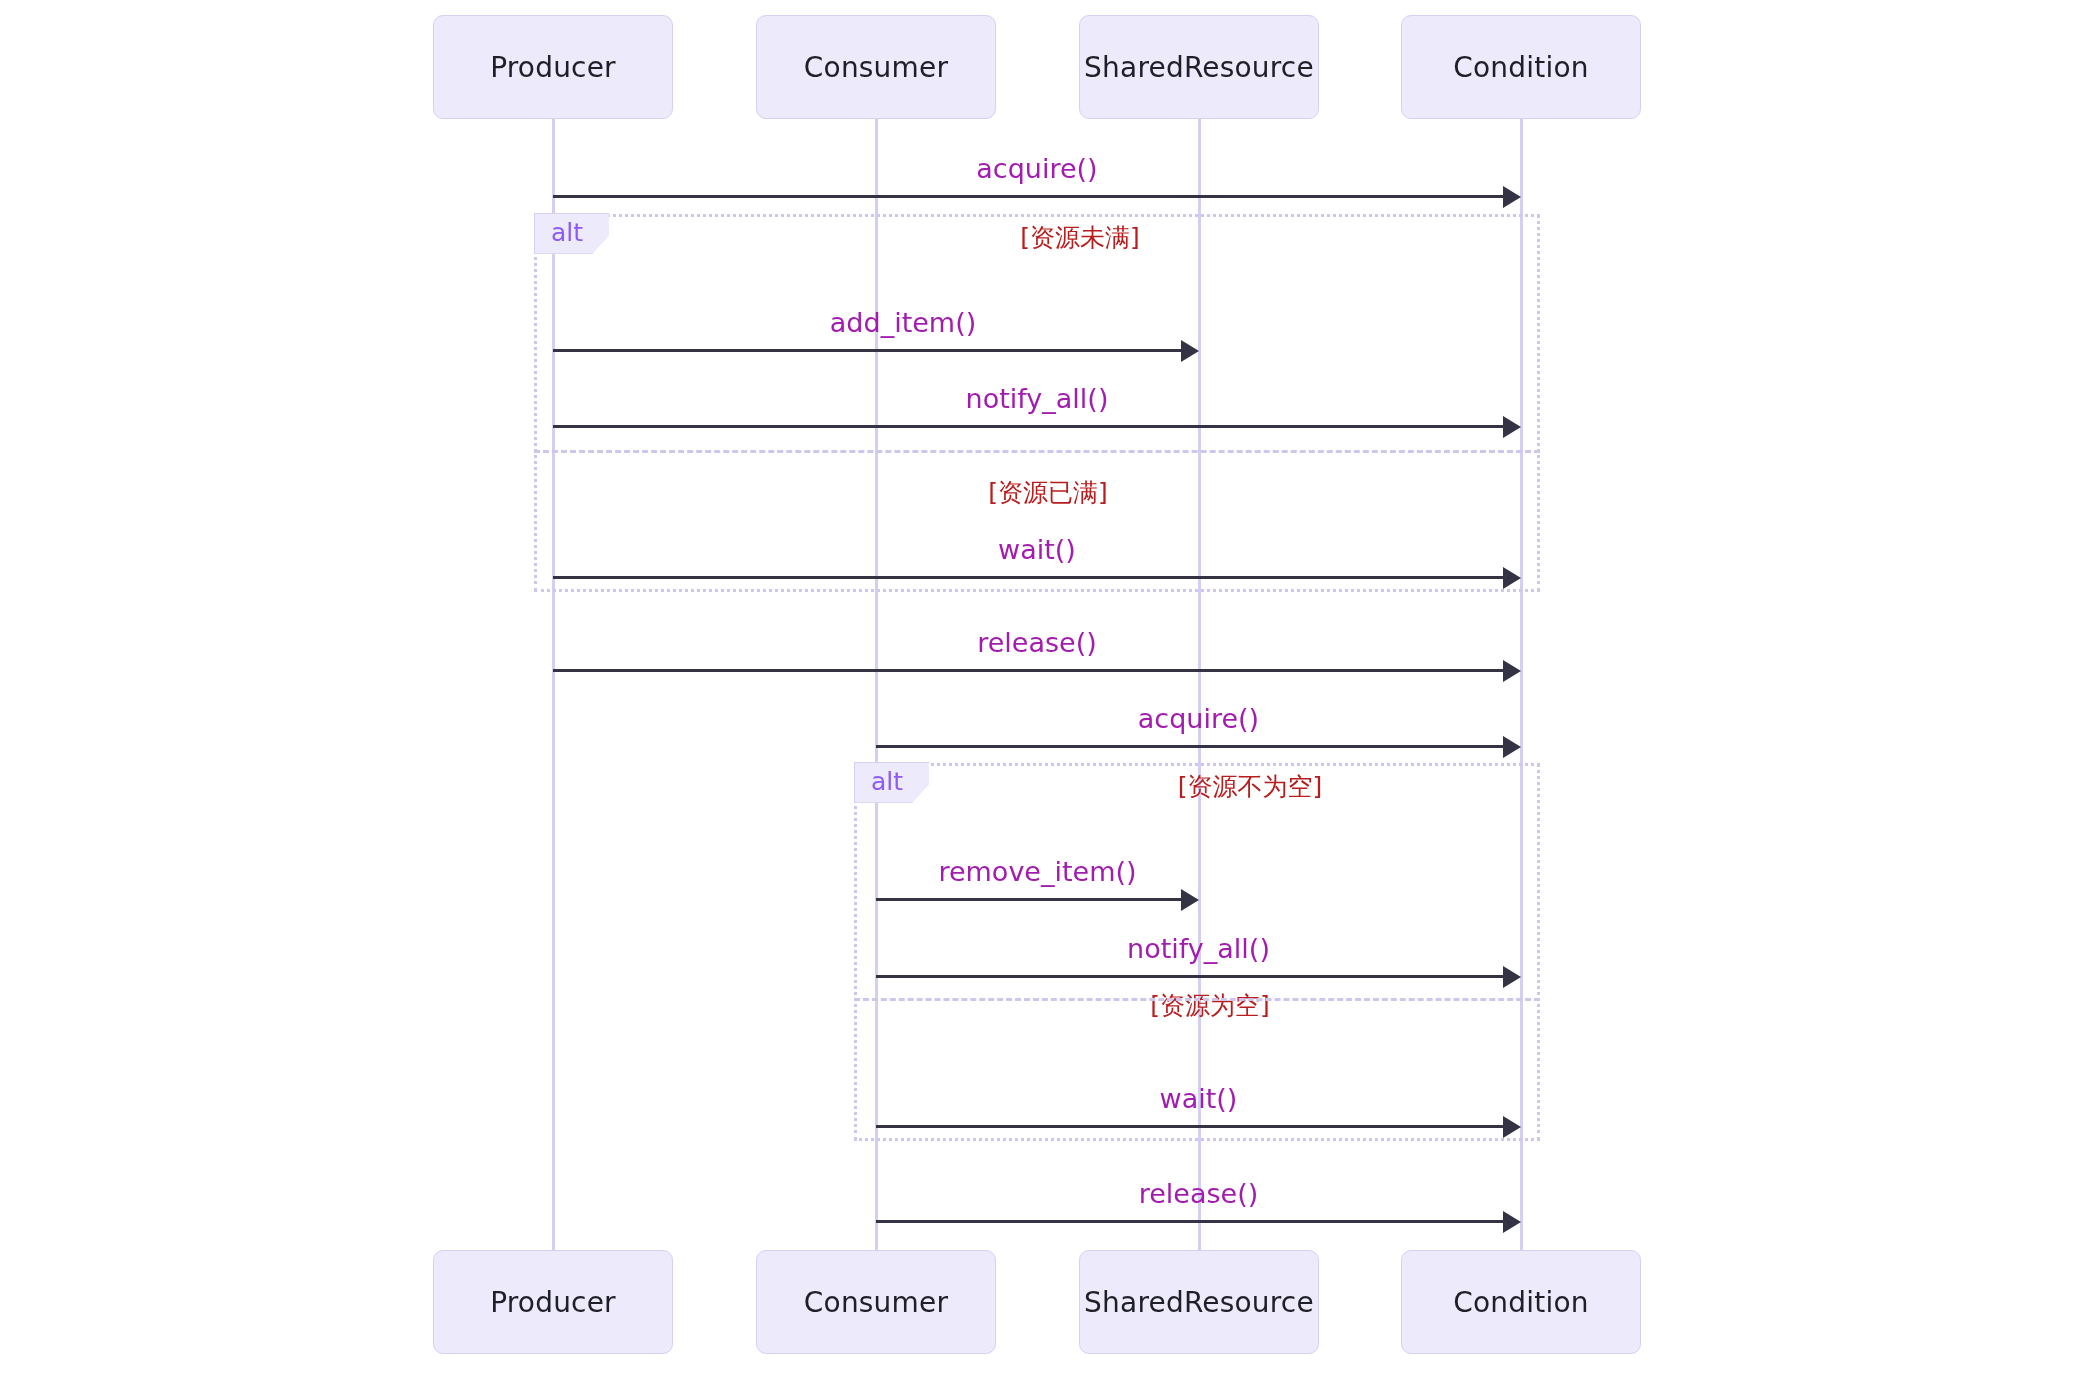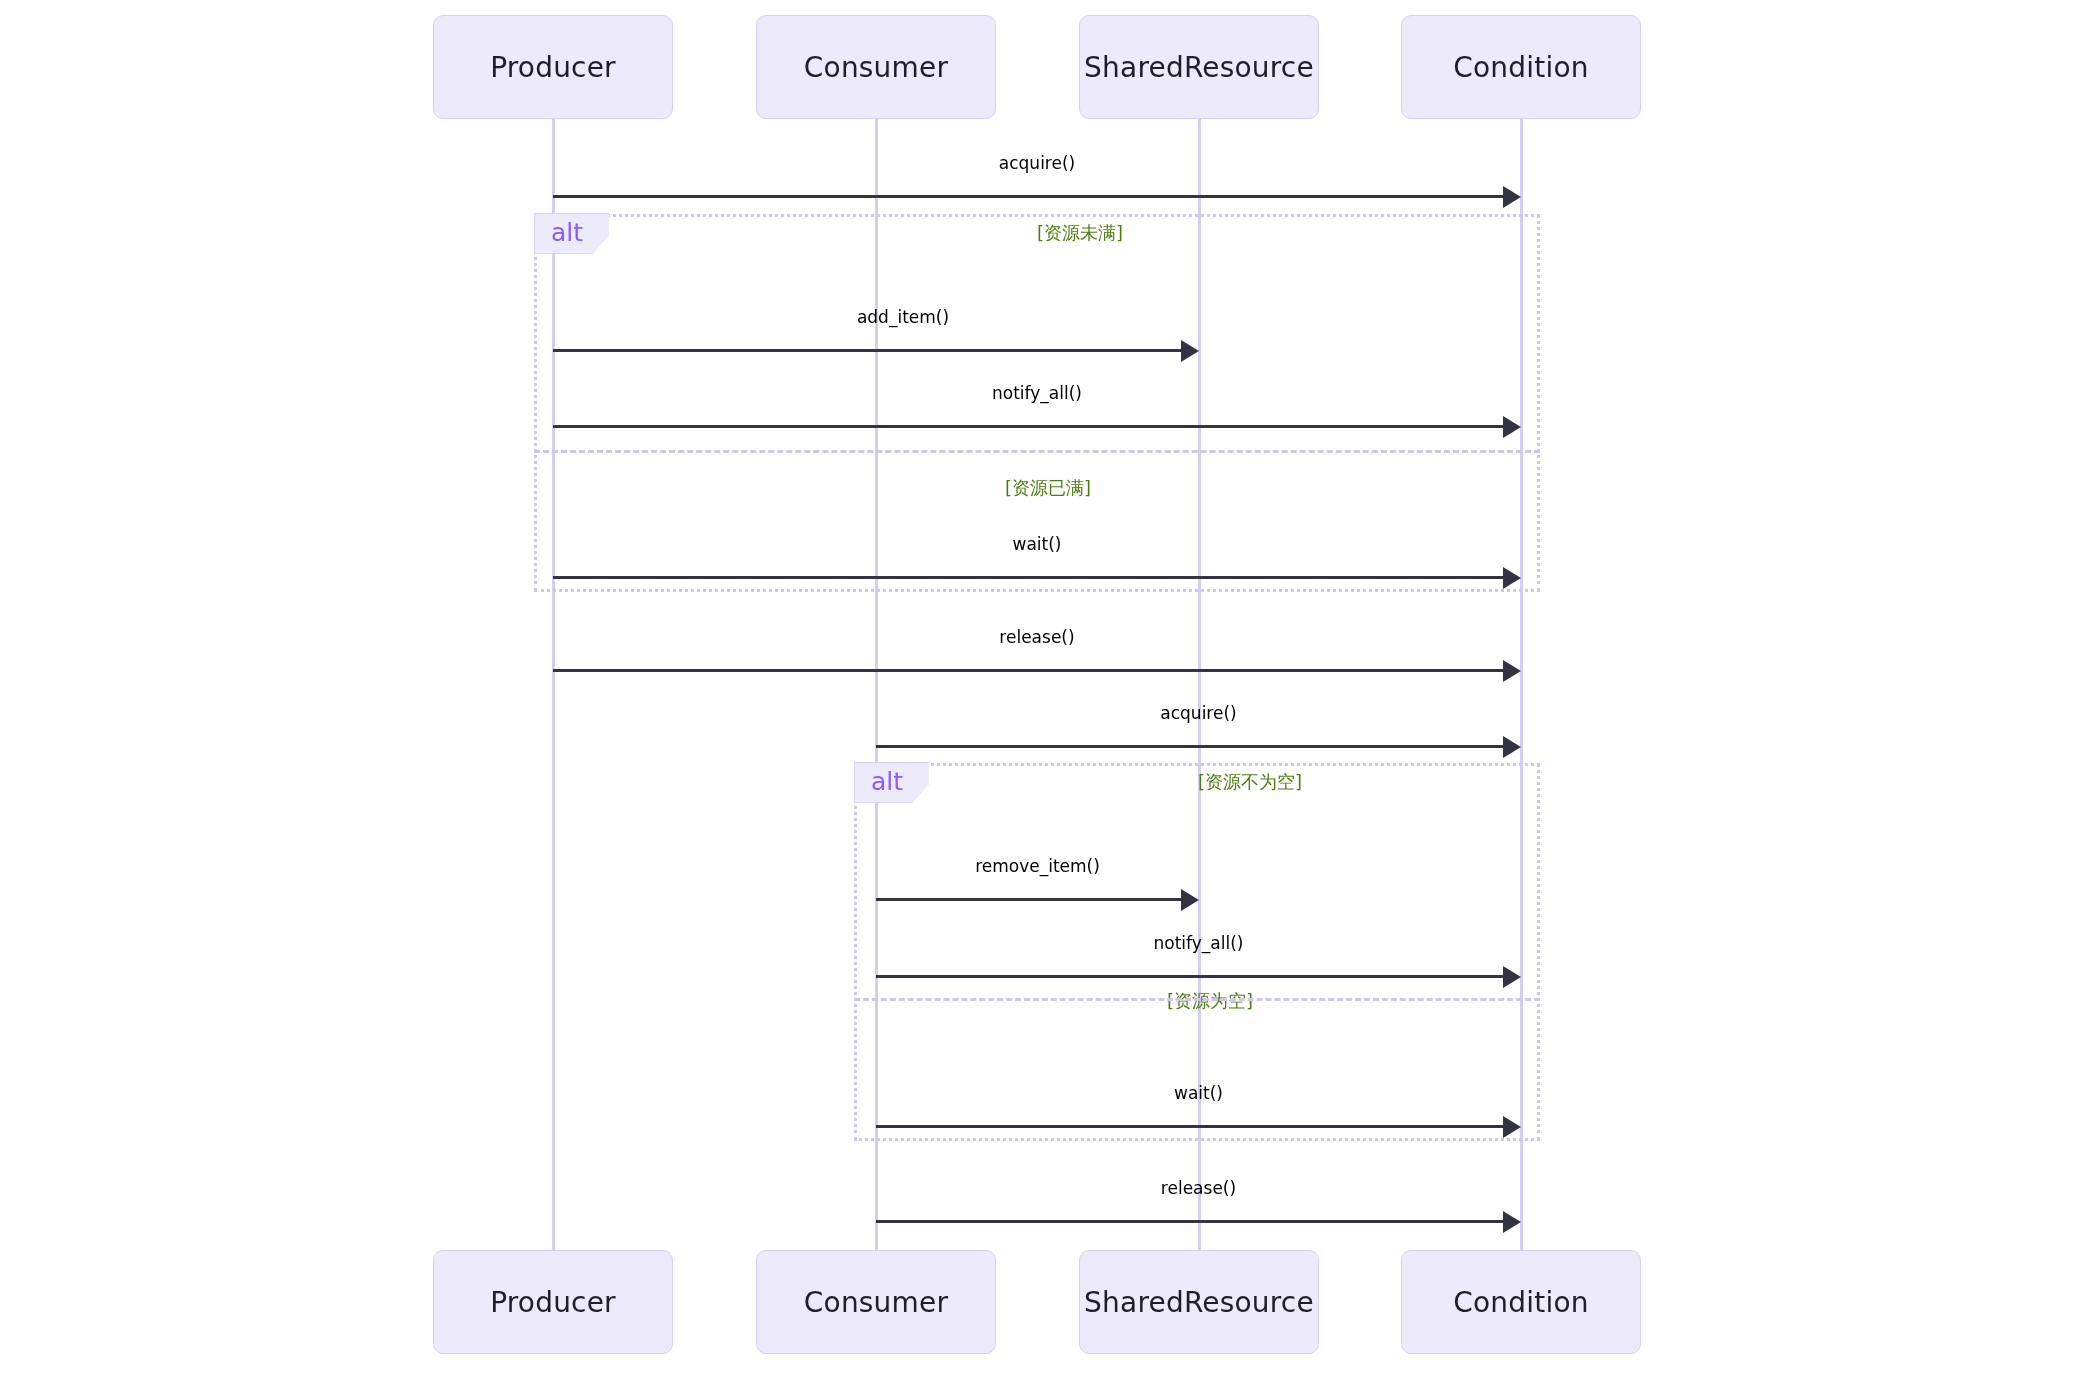--- a/index.html
+++ b/index.html
@@ -43,22 +43,22 @@
   }
   .msg-head{
     position:absolute;
     width:0;height:0;
     border-top:11px solid transparent;
     border-bottom:11px solid transparent;
     border-left:18px solid #333344;
   }
   .msg-label{
     position:absolute;
-    font-size:17px;
-    color:#000000;
+    font-size:27px;
+    color:#a21caf;
     white-space:nowrap;
     transform:translateX(-50%);
   }
 
   
   .frag{
     position:absolute;
     border:3px dotted #CFC6EE;
     box-sizing:border-box;
     background:transparent;
@@ -70,22 +70,22 @@
     border-right:none;
     font-size:25px;
     color:#8b5cf6;
     padding:5px 26px 5px 16px;
     box-sizing:border-box;
     clip-path:polygon(0 0, 100% 0, 100% 55%, 78% 100%, 0 100%);
     line-height:1.15;
   }
   .frag-cond{
     position:absolute;
-    font-size:18px;
-    color:#4d7c0f;
+    font-size:25px;
+    color:#b91c1c;
     white-space:nowrap;
     transform:translateX(-50%);
   }
   .frag-sep{
     position:absolute;
     height:0;
     border-top:3px dashed #CFC6EE;
   }
 </style>
 </head>

